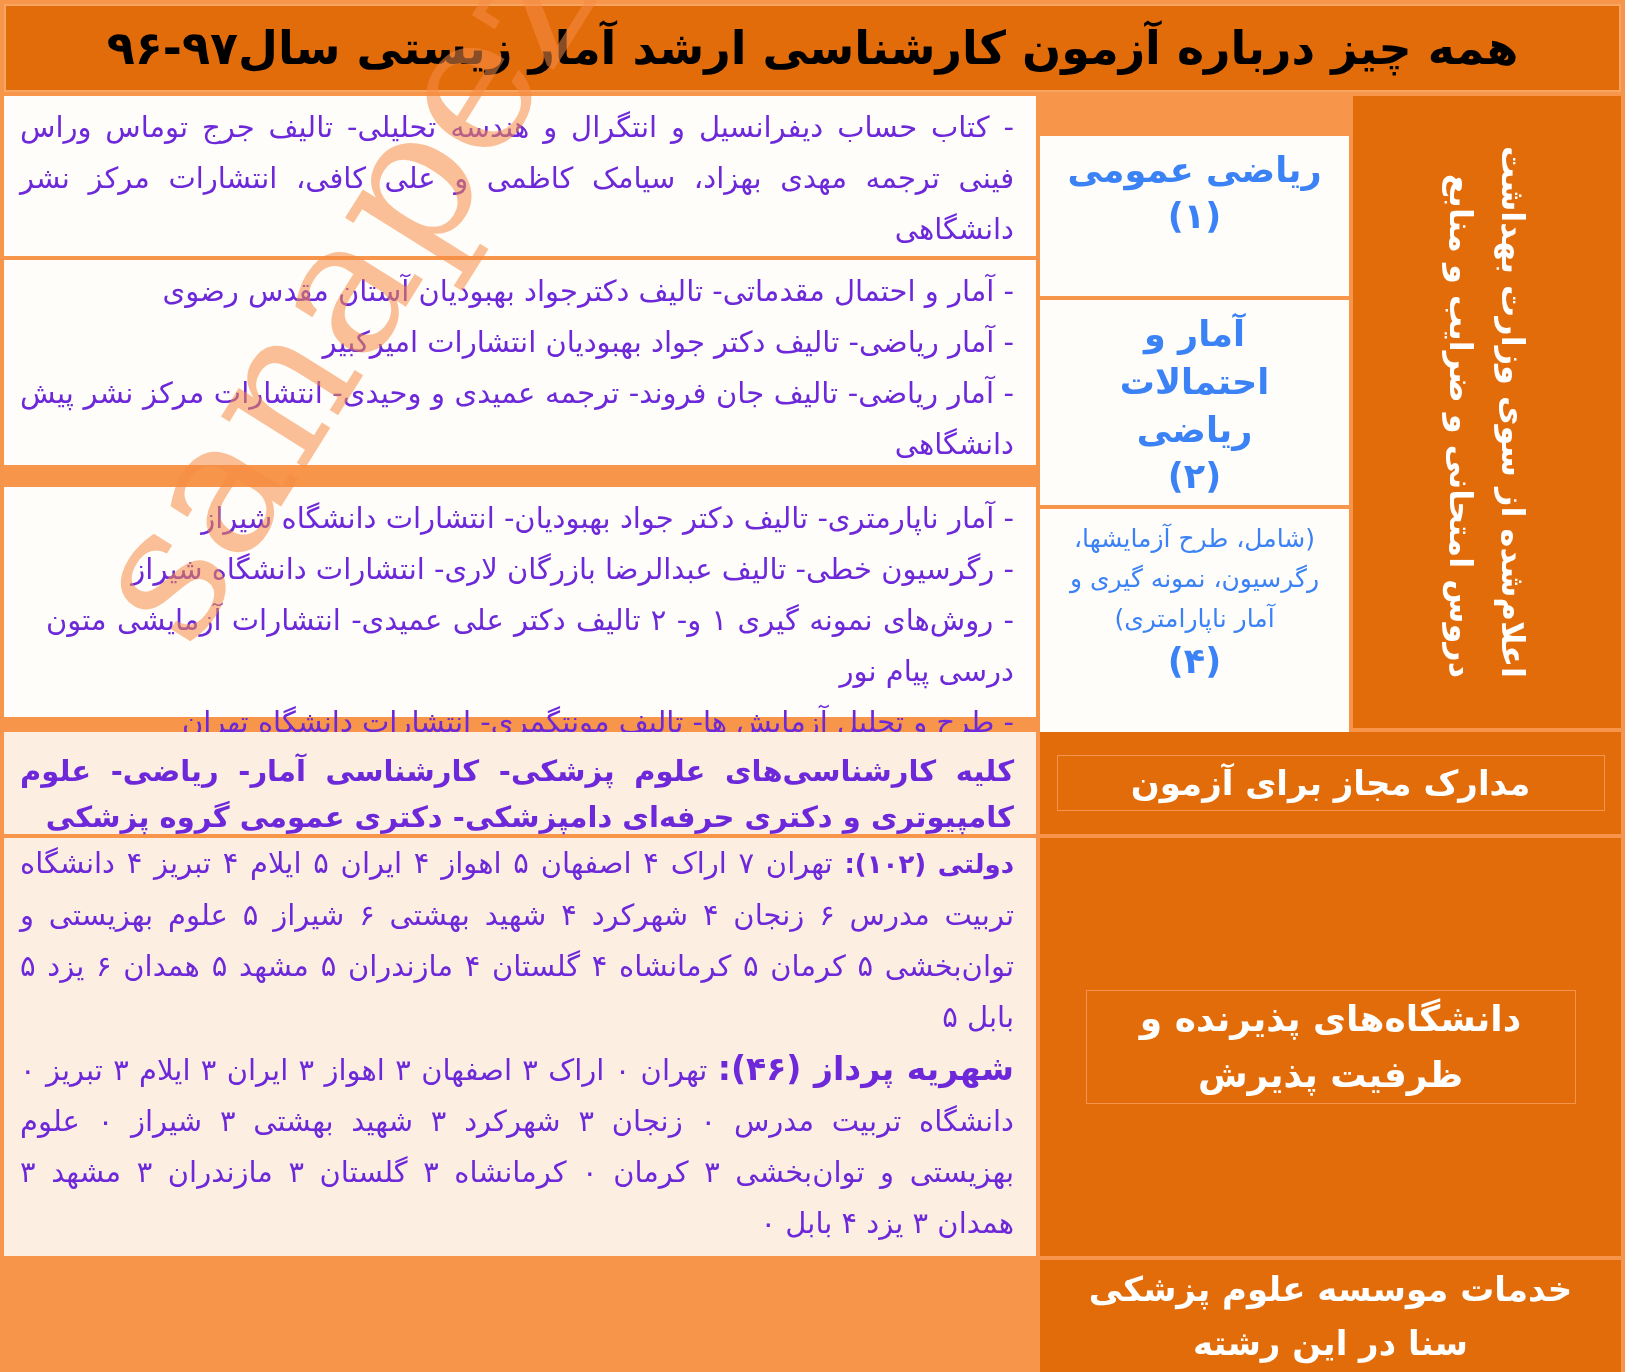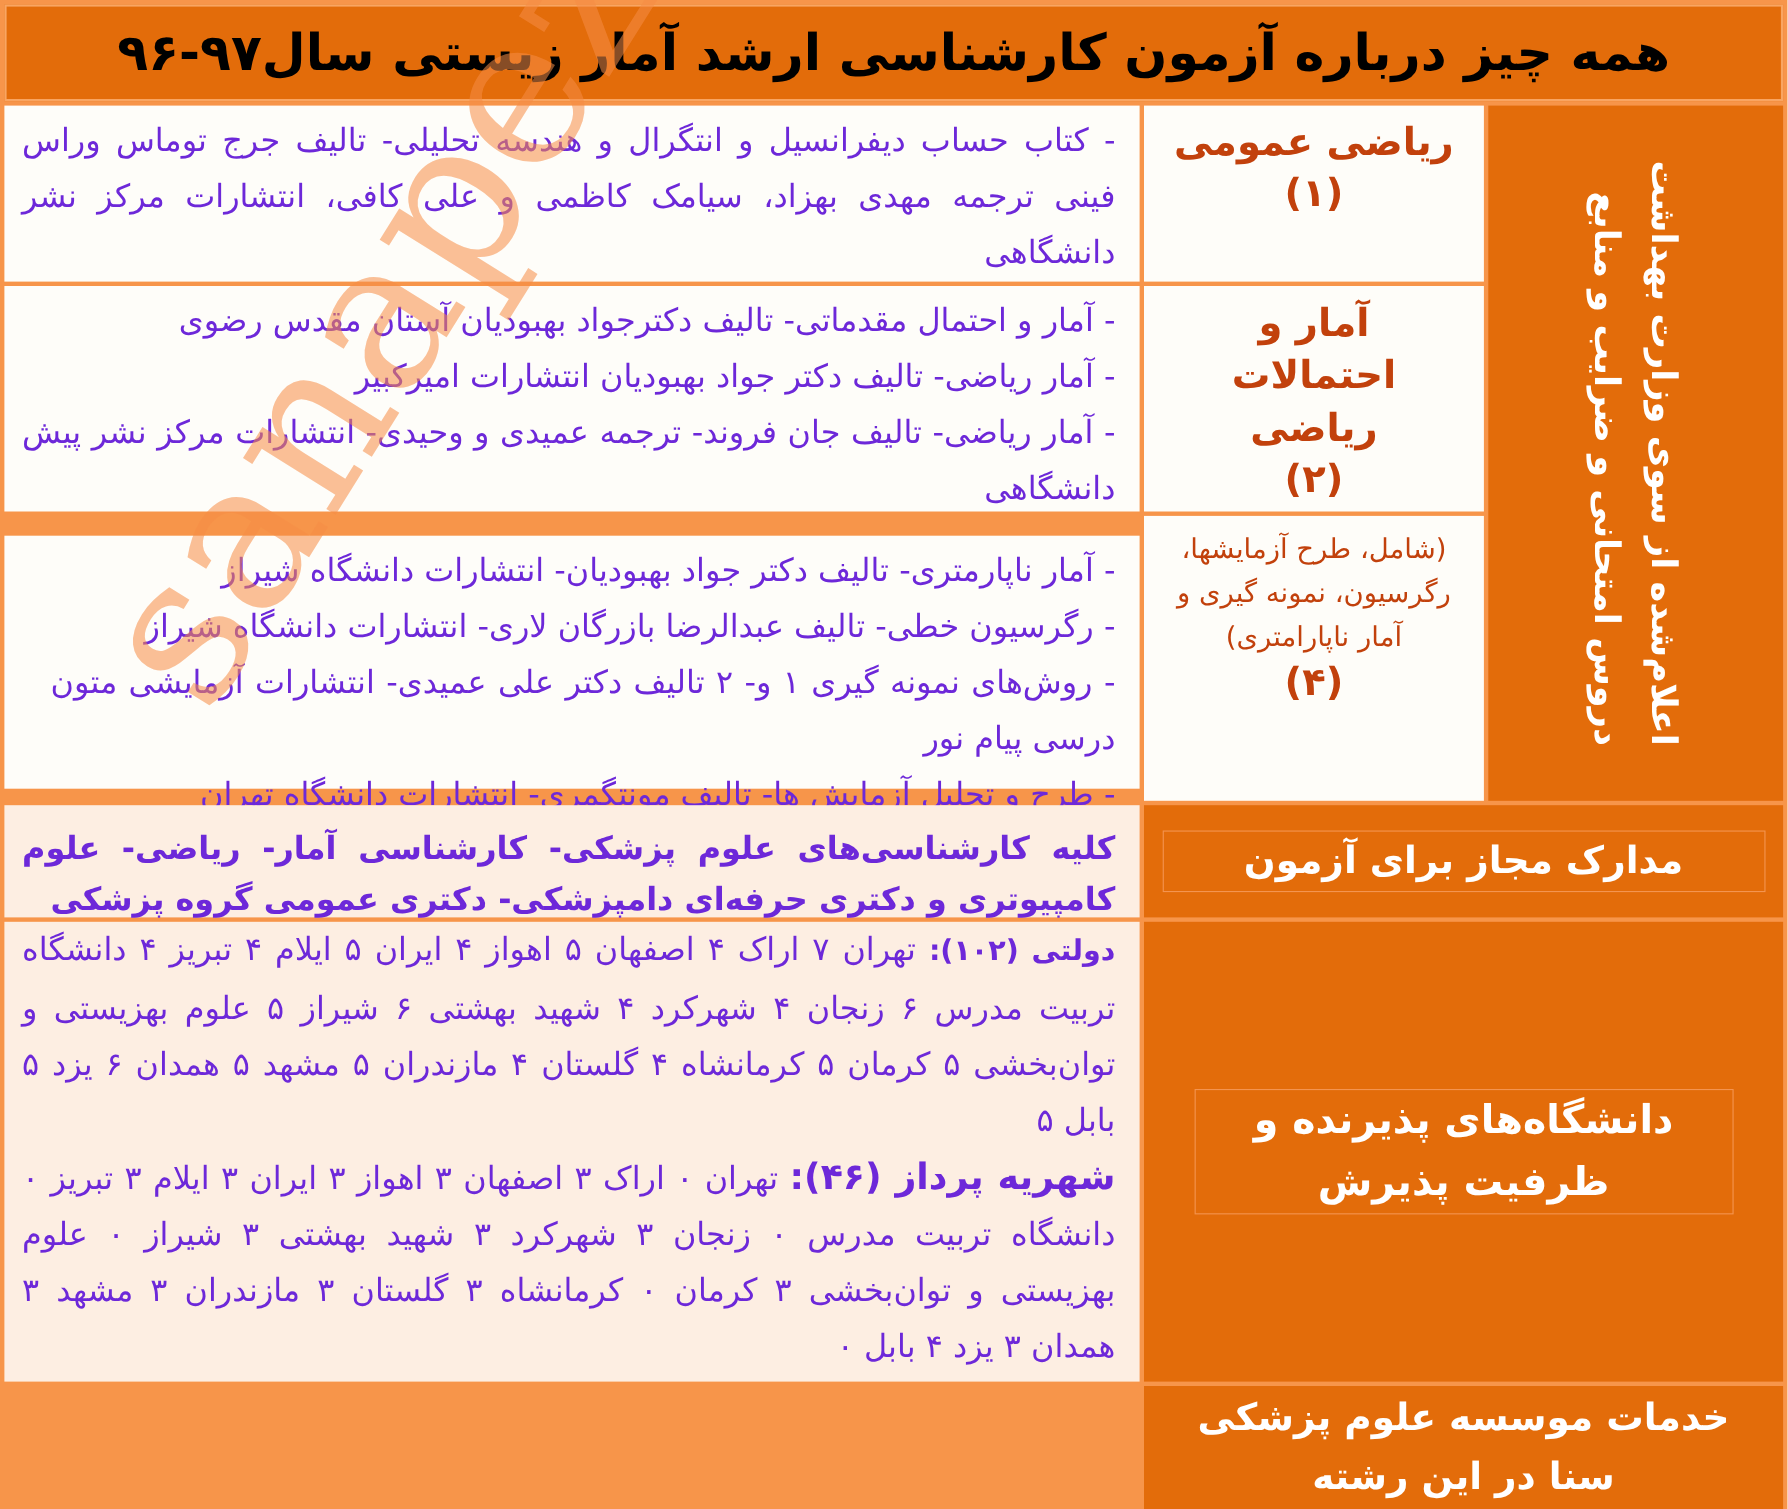--- a/index.html
+++ b/index.html
@@ -5,21 +5,21 @@
   * { box-sizing: border-box; margin: 0; padding: 0; }
   html, body { width: 1625px; height: 1372px; background: #ffffff; overflow: hidden; }
   body { font-family: "DejaVu Sans", sans-serif; direction: rtl; position: relative; }
   .page { position: absolute; left: 0; top: 0; width: 1625px; height: 1372px; background: #f7954a; }
   .title-bar { position: absolute; left: 4px; top: 4px; width: 1617px; height: 88px; background: #e36c0a; border: 2px solid #f9a562; display: flex; align-items: center; justify-content: center; }
   .title-bar span { font-size: 46px; font-weight: bold; color: #000; letter-spacing: 1px; }
   .cell { position: absolute; }
   .content { background: #fefdf9; padding: 6px 22px 0 16px; font-size: 29px; line-height: 51px; color: #6d28d9; text-align: justify; }
   .content.peach { background: #fdeee2; }
   .content p { margin: 0; }
-  .label { background: #fefdf9; text-align: center; font-weight: bold; color: #c2410c; }
+  .label { background: #fefdf9; text-align: center; font-weight: bold; color: #3b82f6; margin-top: 40px; }
   .orange { background: #e36c0a; }
   .label-title { font-size: 35px; line-height: 48px; display: block; }
   .label-sub { font-size: 25px; line-height: 40px; font-weight: normal; display: block; }
   .label-num { font-size: 35px; line-height: 44px; display: block; }
   .white-label { color: #fff; font-weight: bold; text-align: center; }
   .vertical-wrap { display: flex; align-items: center; justify-content: center; }
   .vertical-text { writing-mode: vertical-rl; color: #fff; font-weight: bold; font-size: 32px; line-height: 46px; white-space: nowrap; }
   .inner-box { border: 1px solid #f49450; }
   .b { font-weight: bold; }
   .watermark { position: absolute; left: 40px; top: 560px; font-family: "DejaVu Serif", serif; font-size: 190px; color: rgba(245,140,70,0.55); transform: rotate(-58deg); transform-origin: left top; white-space: nowrap; pointer-events: none; direction: ltr; }

